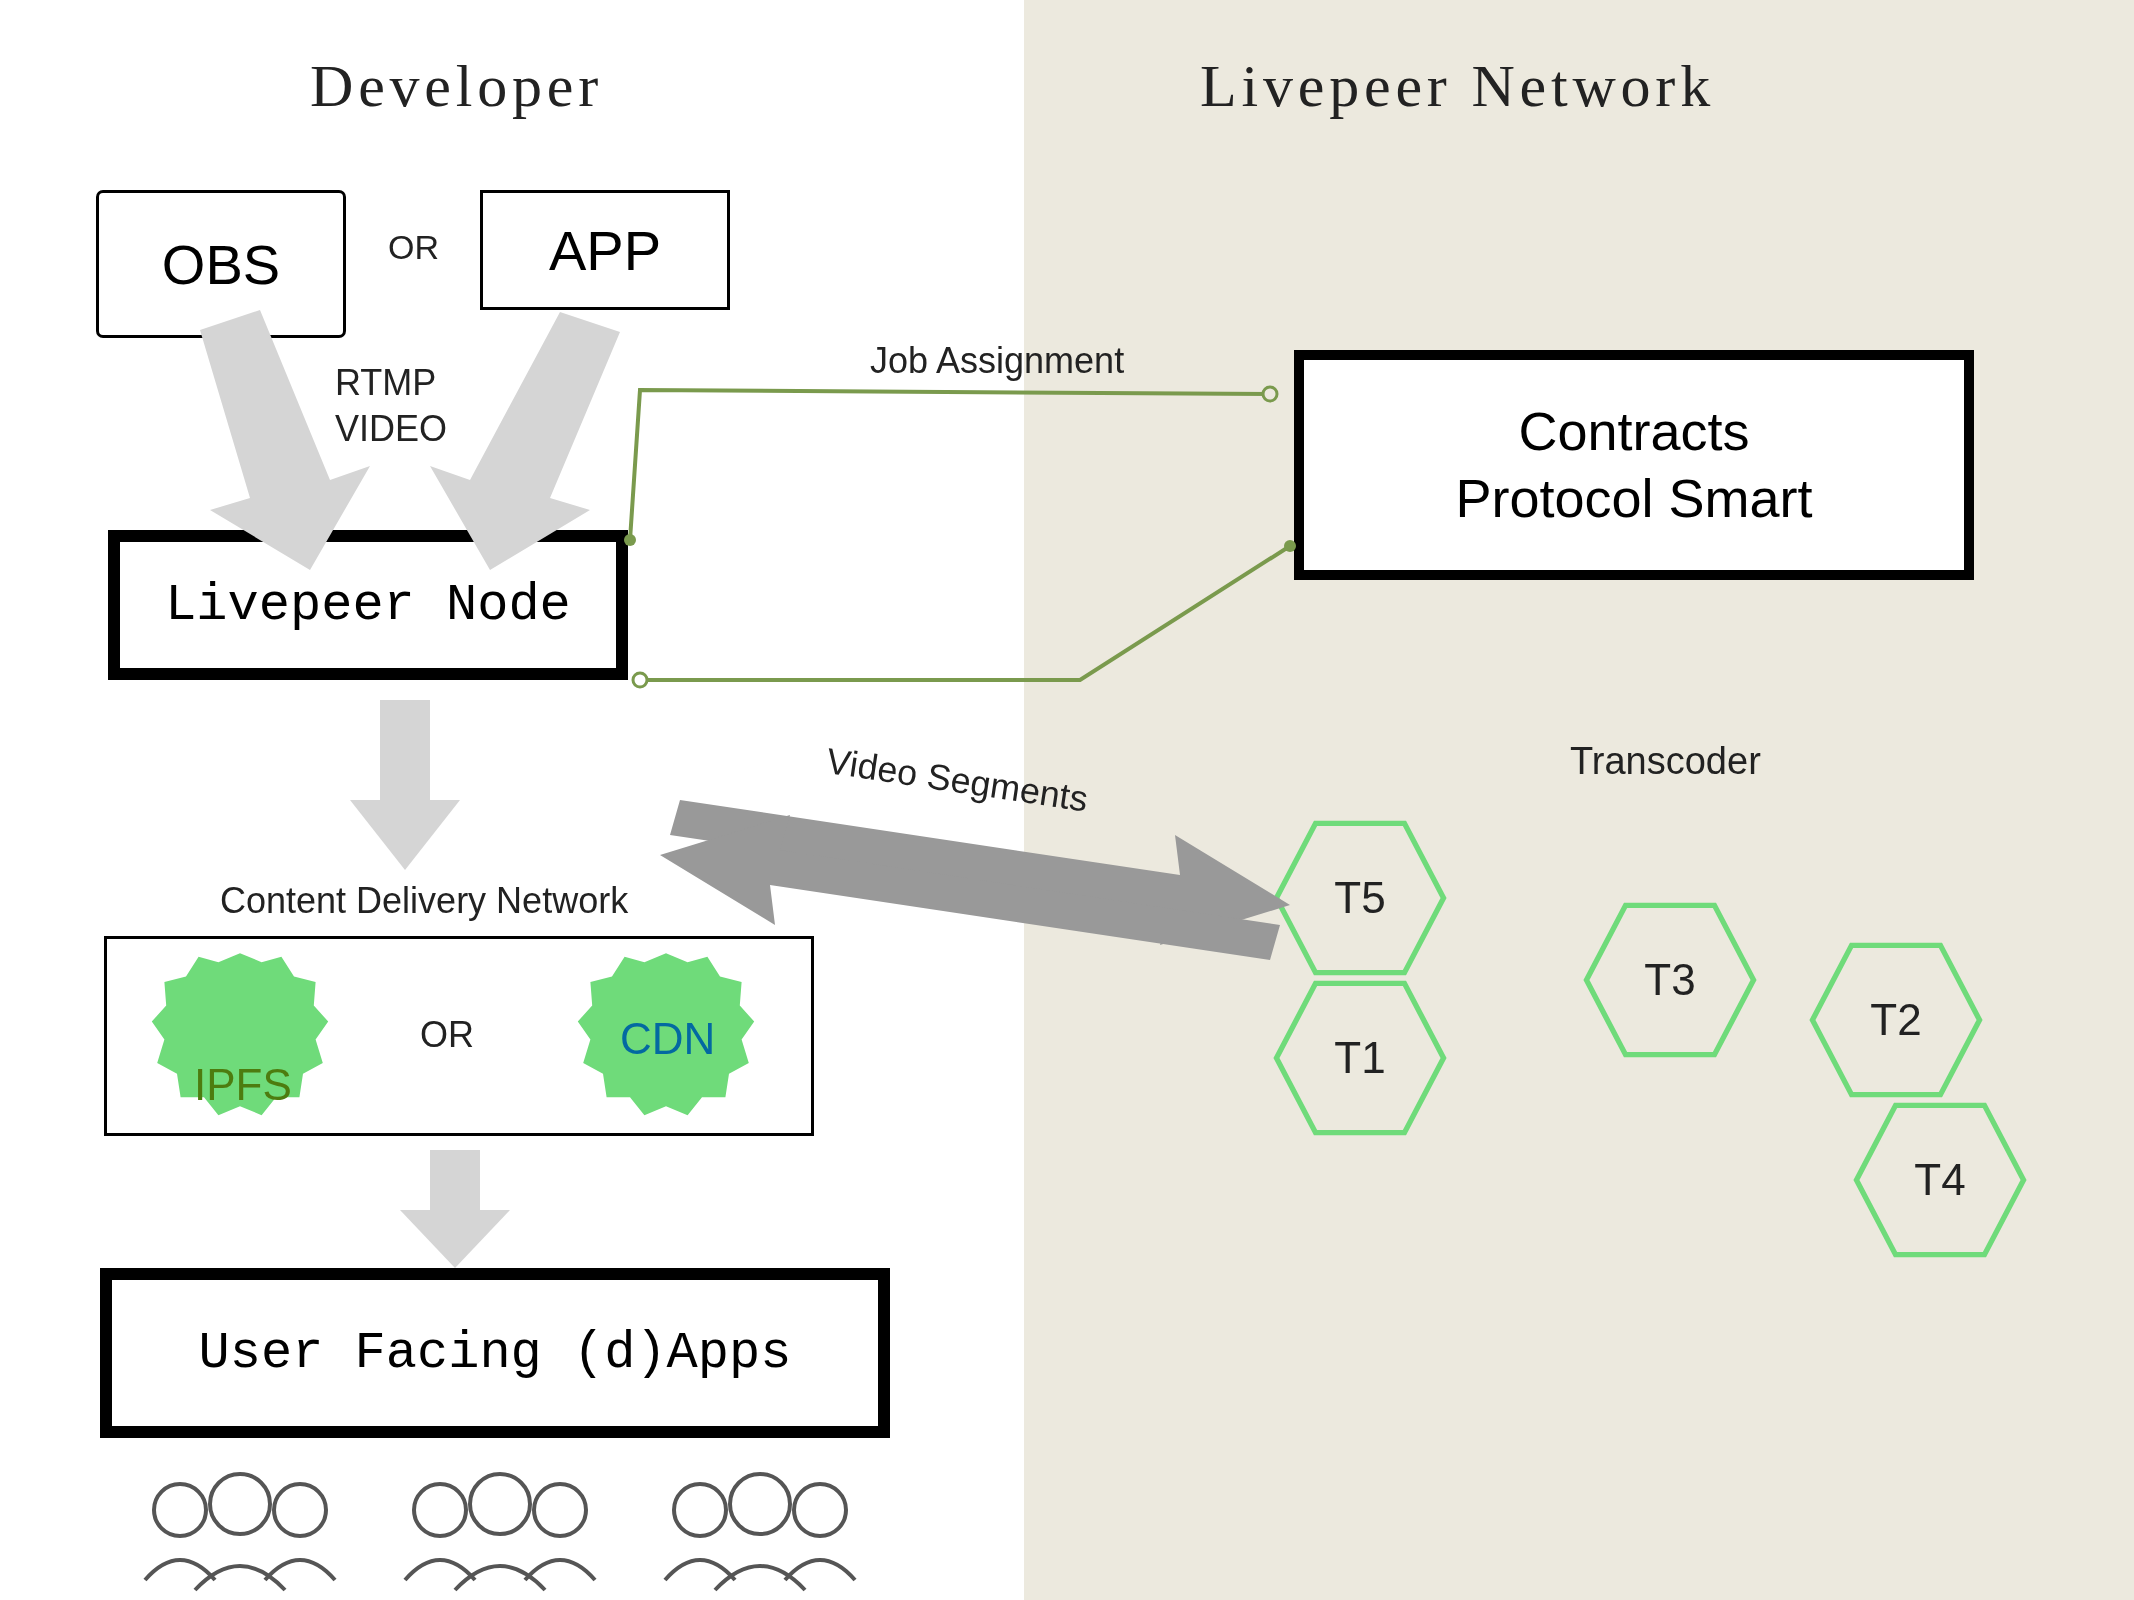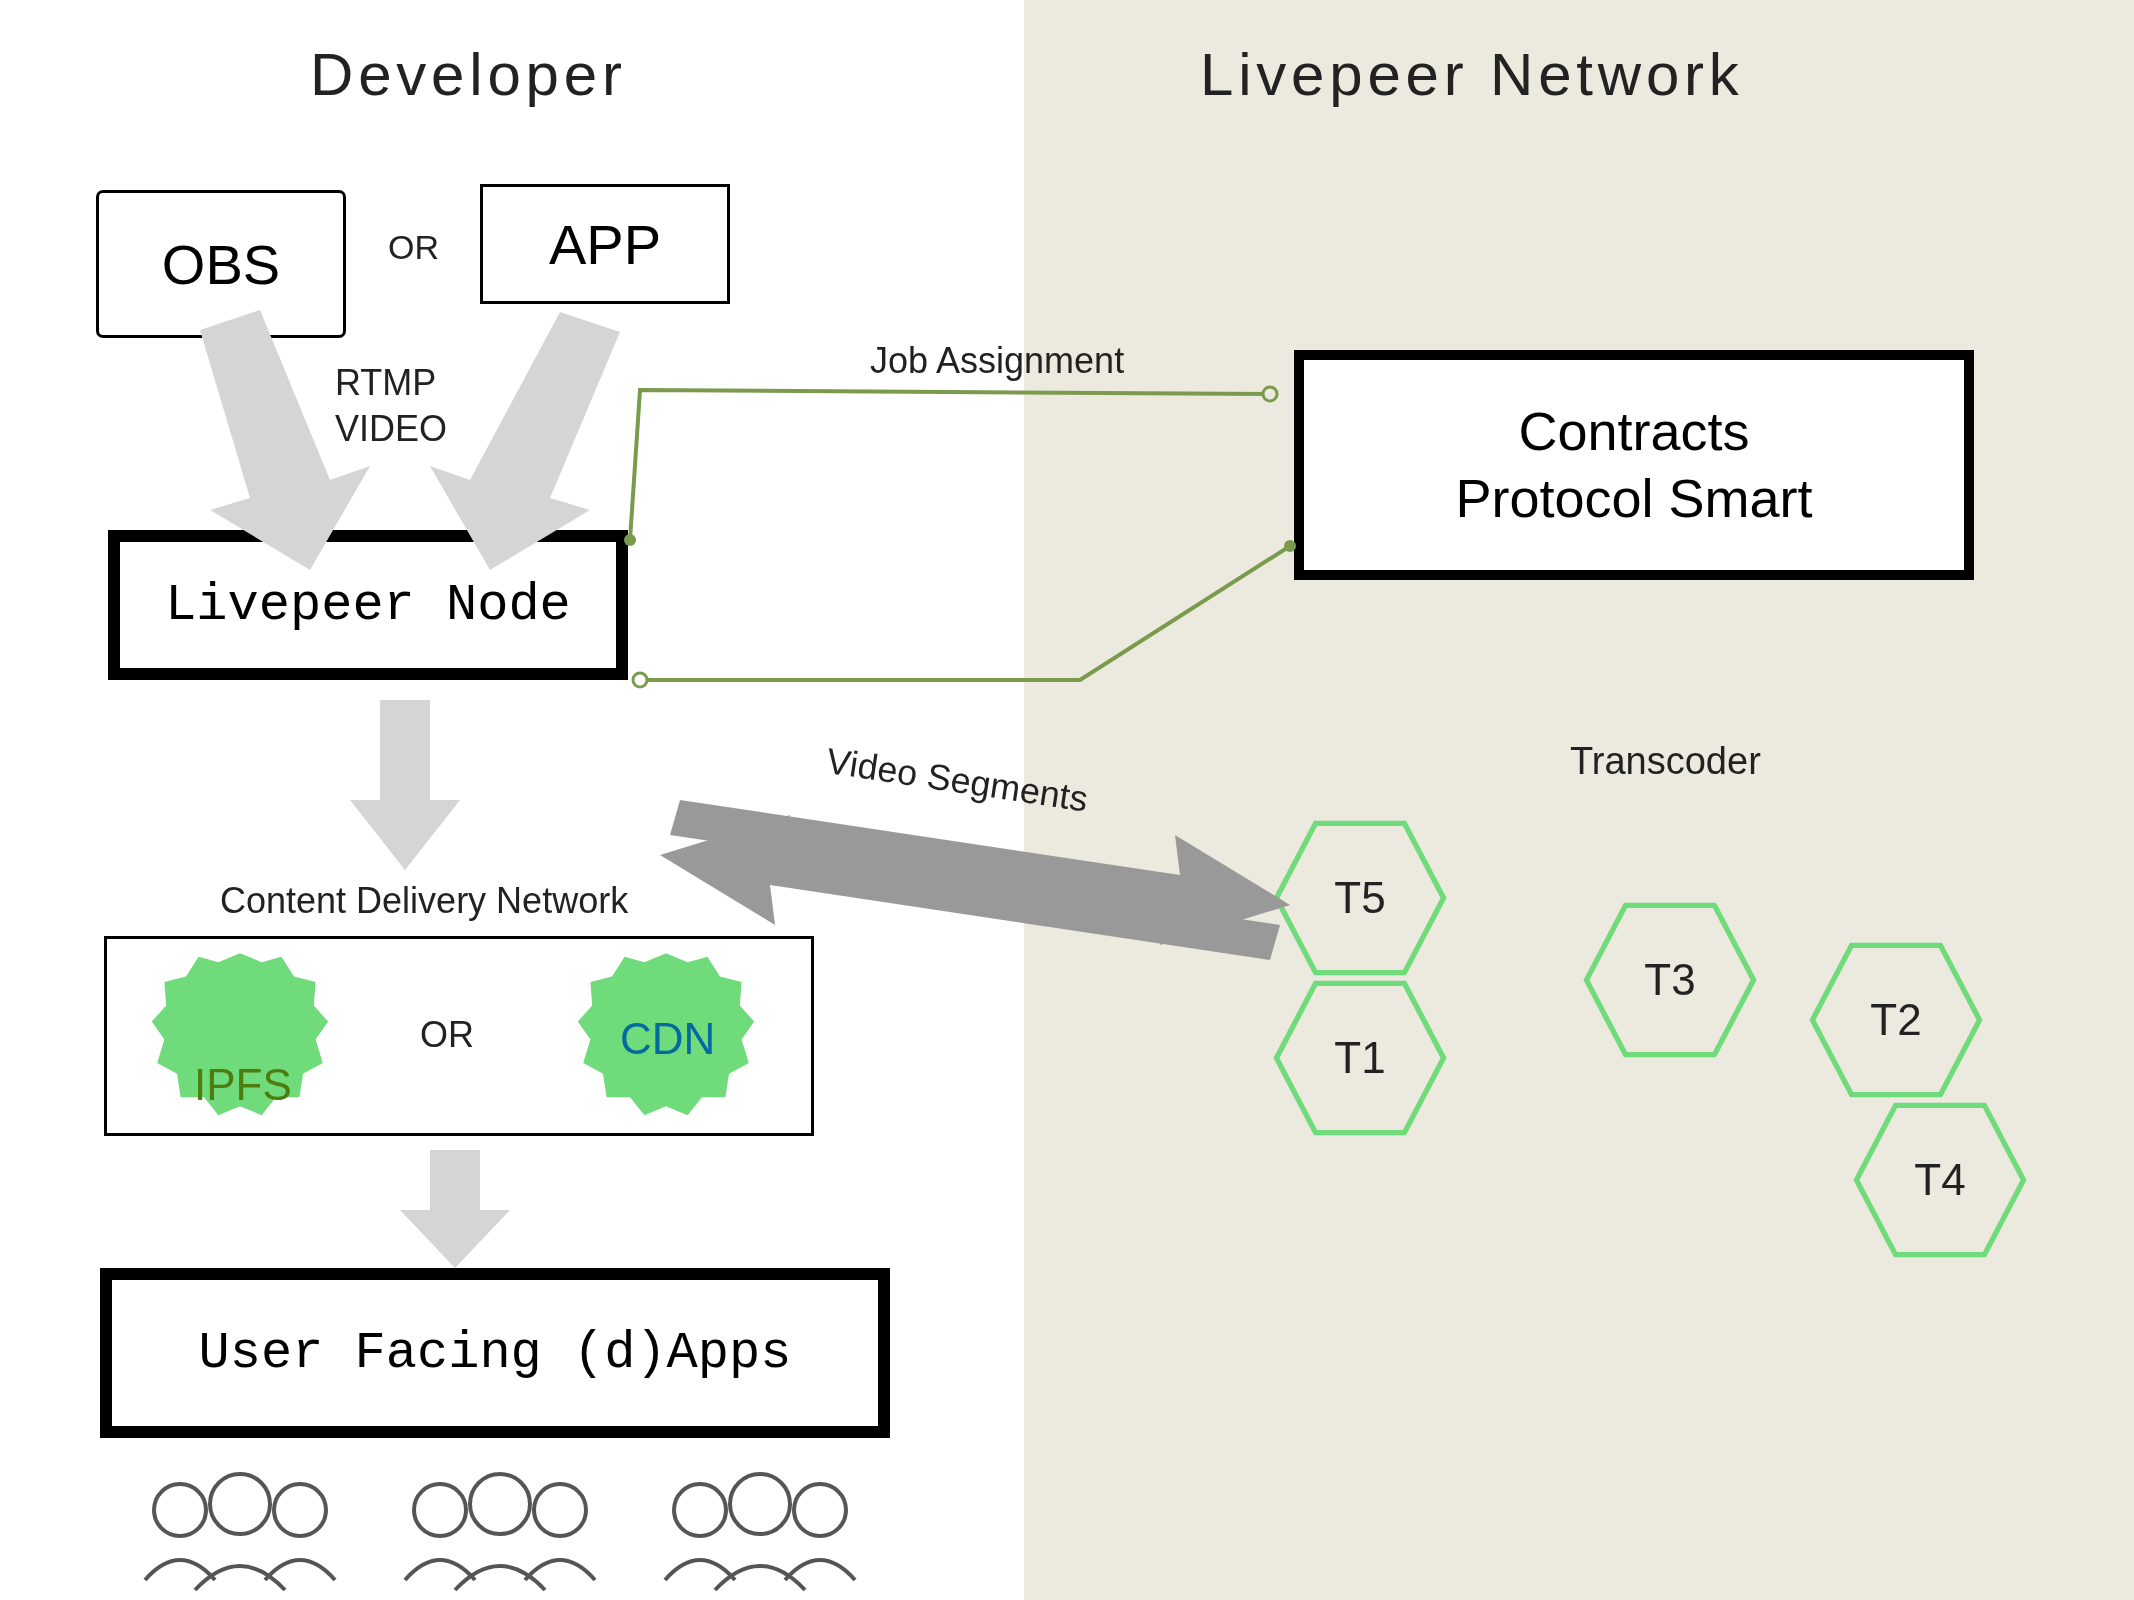--- a/index.html
+++ b/index.html
@@ -19,22 +19,23 @@
     width: 1110px;
     height: 1600px;
     background: #ece9de;
   }
   .lbl {
     position: absolute;
     color: #222;
     white-space: nowrap;
   }
   .mono {
-    font-family: Liberation Sans, sans-serif;
+    font-family: Liberation Serif, serif;
     letter-spacing: 0.08em;
+    margin-top: 12px;
   }
   .box {
     position: absolute;
     background: #ffffff;
     box-sizing: border-box;
   }
   .thin-border { border: 3px solid #000; }
   .thick-border { border: 12px solid #000; font-family: Liberation Mono, monospace; }
   .mid-border { border: 10px solid #000; }
   .center-text {
@@ -65,21 +66,21 @@
 
 <div class="lbl mono" style="left:310px; top:40px; font-size:60px;">Developer</div>
 <div class="lbl mono" style="left:1200px; top:40px; font-size:60px;">Livepeer Network</div>
 
 <div class="box thin-border center-text" style="left:96px; top:190px; width:250px; height:148px; font-size:56px;border-radius:7px;">
   <span>OBS</span>
 </div>
 
 <div class="lbl" style="left:388px; top:228px; font-size:34px;">OR</div>
 
-<div class="box thin-border center-text" style="left:480px; top:184px; width:250px; height:120px; font-size:56px;">
+<div class="box thin-border center-text" style="left:480px; top:190px; width:250px; height:120px; font-size:56px;">
   <span>APP</span>
 </div>
 
 <div class="lbl" style="left:335px; top:362px; font-size:36px;">RTMP</div>
 <div class="lbl" style="left:335px; top:408px; font-size:36px;">VIDEO</div>
 
 <div class="box thick-border center-text" style="left:108px; top:530px; width:520px; height:150px; font-size:52px;">
   <span>Livepeer Node</span>
 </div>
 

